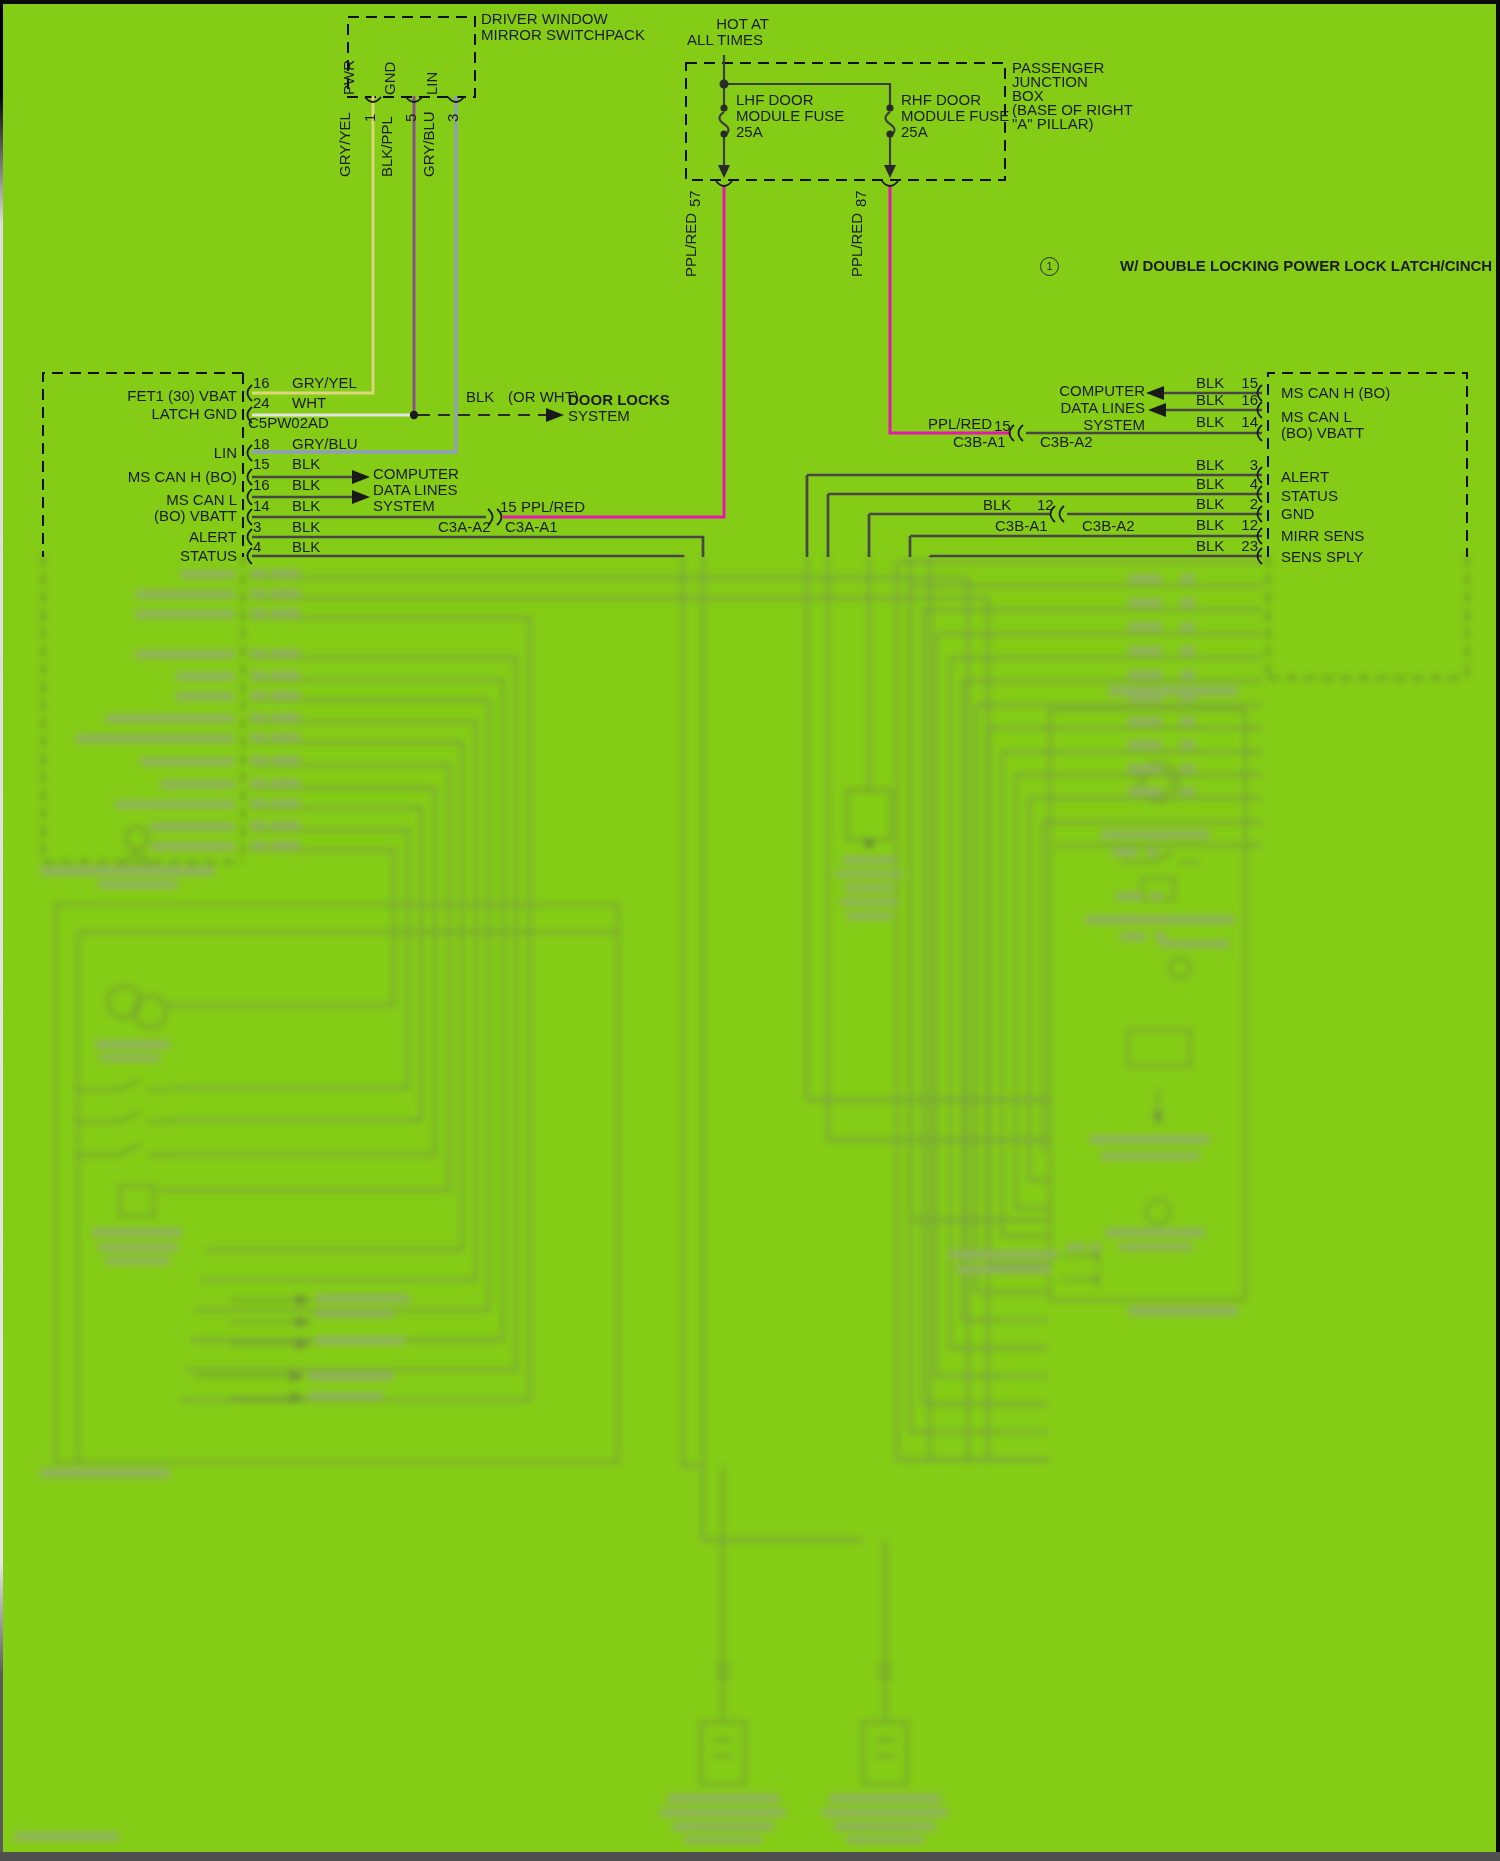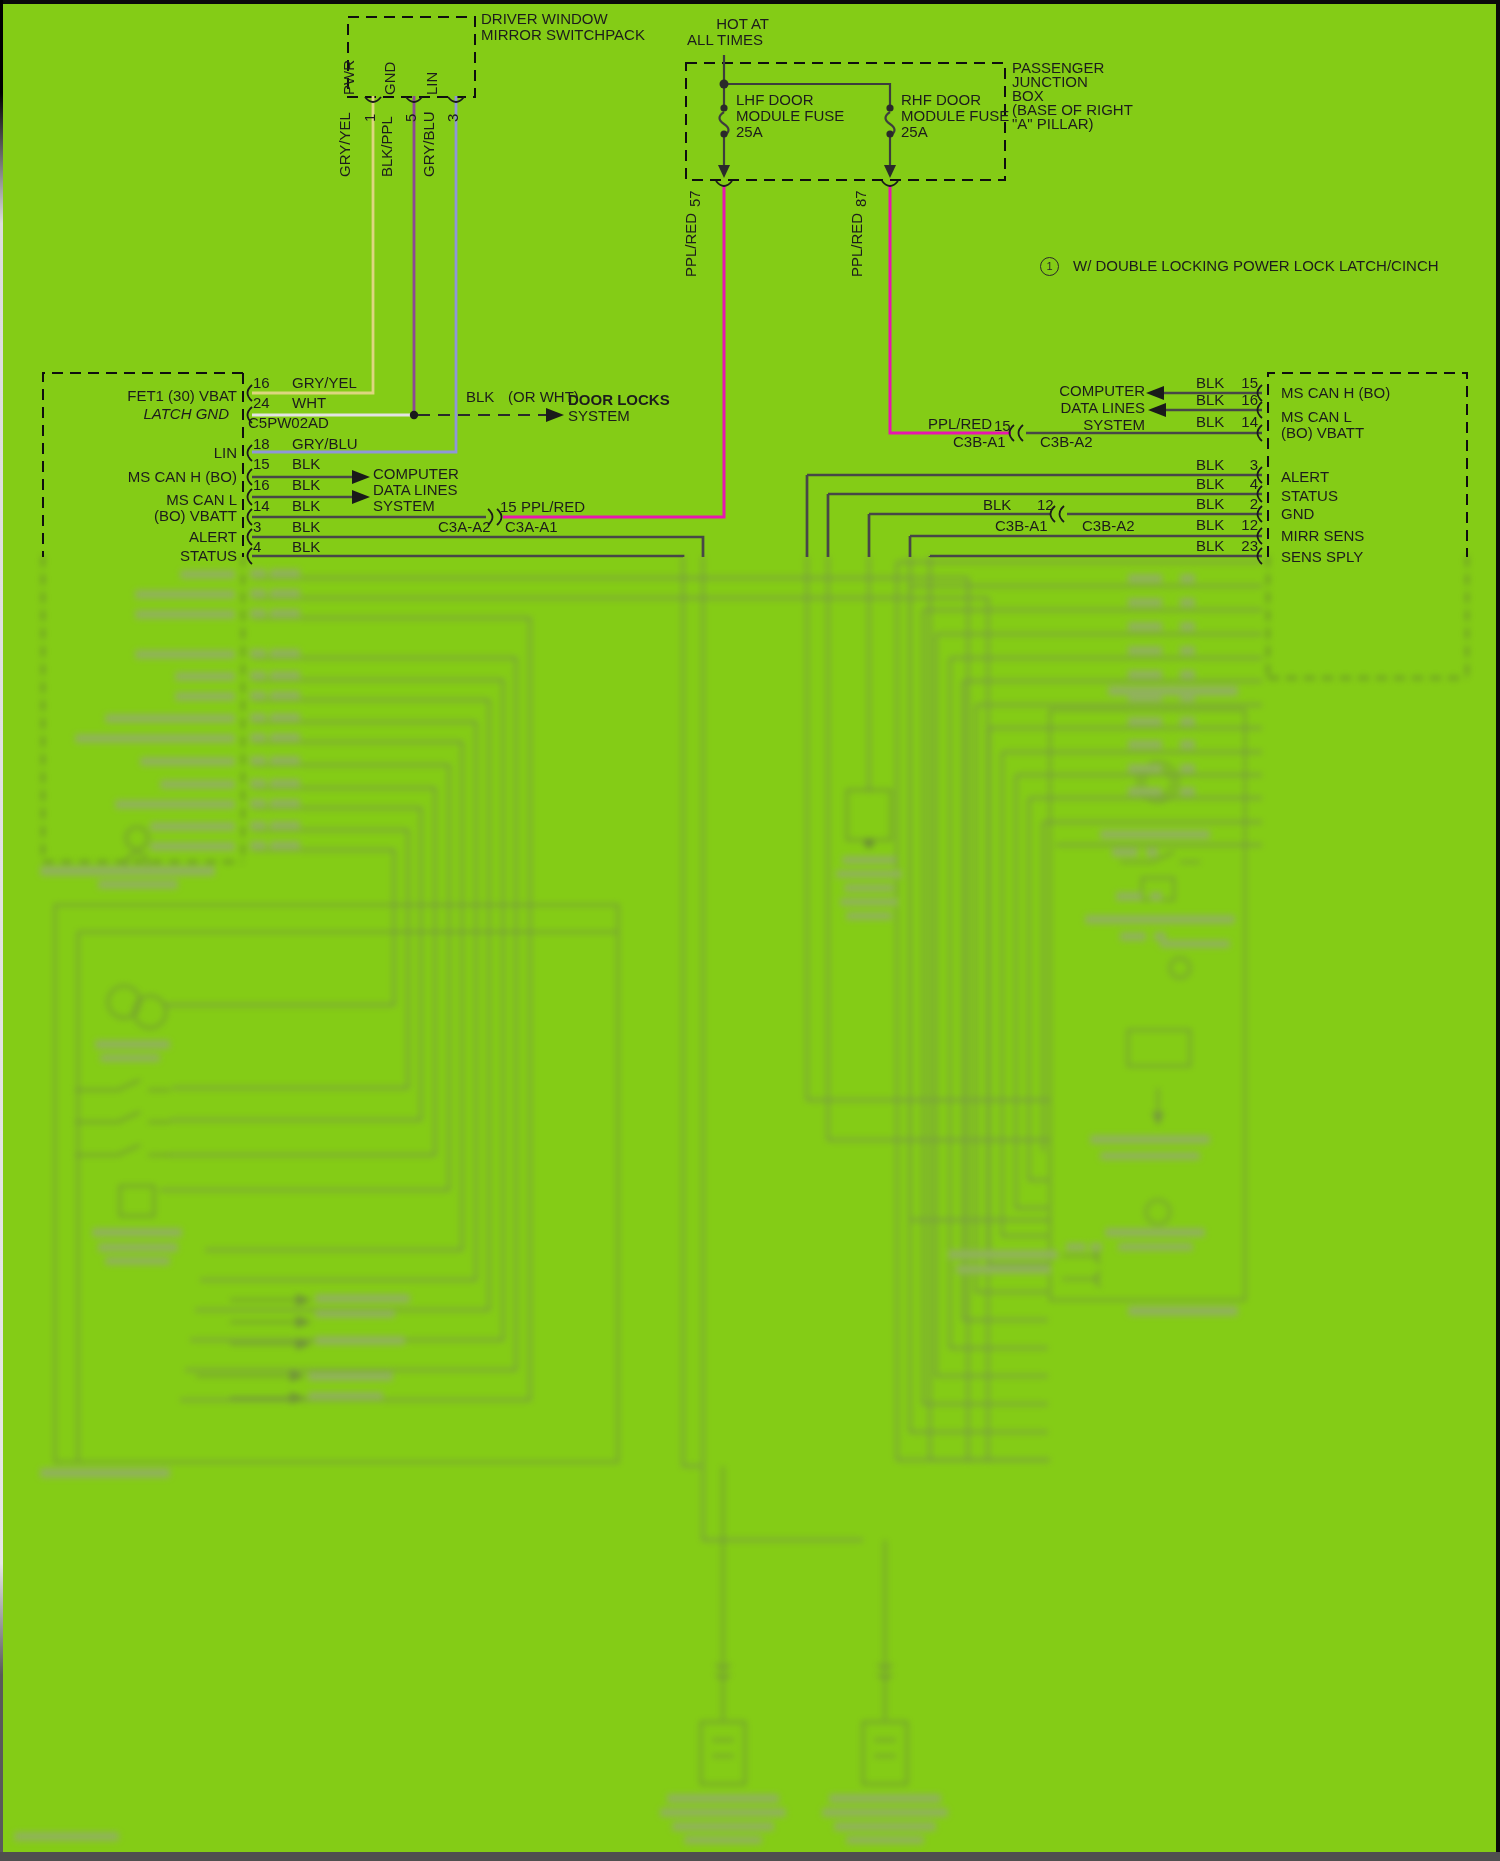--- a/index.html
+++ b/index.html
@@ -350,24 +350,24 @@
   <div class="lbl" style="left:1012px;top:74px;">JUNCTION</div>
   <div class="lbl" style="left:1012px;top:88px;">BOX</div>
   <div class="lbl" style="left:1012px;top:102px;">(BASE OF RIGHT</div>
   <div class="lbl" style="left:1012px;top:116px;">"A" PILLAR)</div>
   <div class="vlbl" style="left:703px;top:190px;">57</div>
   <div class="vlbl" style="left:869px;top:190px;">87</div>
   <div class="vlbl" style="left:699px;top:260px;">PPL/RED</div>
   <div class="vlbl" style="left:865px;top:260px;">PPL/RED</div>
 
   <div class="note-circle" style="left:1040px;top:257px;">1</div>
-  <div class="lbl" style="left:1073px;top:258px;">W/ DOUBLE LOCKING POWER LOCK LATCH/CINCH</div>
+  <div class="lbl" style="left:1120px;top:258px;font-weight:bold;">W/ DOUBLE LOCKING POWER LOCK LATCH/CINCH</div>
 
   <div class="lbl ra" style="left:90px;top:388px;width:147px;">FET1 (30) VBAT</div>
-  <div class="lbl ra" style="left:82px;top:406px;width:147px;font-style:italic;">LATCH GND</div>
+  <div class="lbl ra" style="left:90px;top:406px;width:147px;">LATCH GND</div>
   <div class="lbl ra" style="left:90px;top:445px;width:147px;">LIN</div>
   <div class="lbl ra" style="left:90px;top:469px;width:147px;">MS CAN H (BO)</div>
   <div class="lbl ra" style="left:90px;top:492px;width:147px;">MS CAN L</div>
   <div class="lbl ra" style="left:90px;top:508px;width:147px;">(BO) VBATT</div>
   <div class="lbl ra" style="left:90px;top:529px;width:147px;">ALERT</div>
   <div class="lbl ra" style="left:90px;top:548px;width:147px;">STATUS</div>
   <div class="lbl" style="left:248px;top:415px;">C5PW02AD</div>
 
   <div class="lbl" style="left:253px;top:375px;">16</div>
   <div class="lbl" style="left:292px;top:375px;">GRY/YEL</div>

